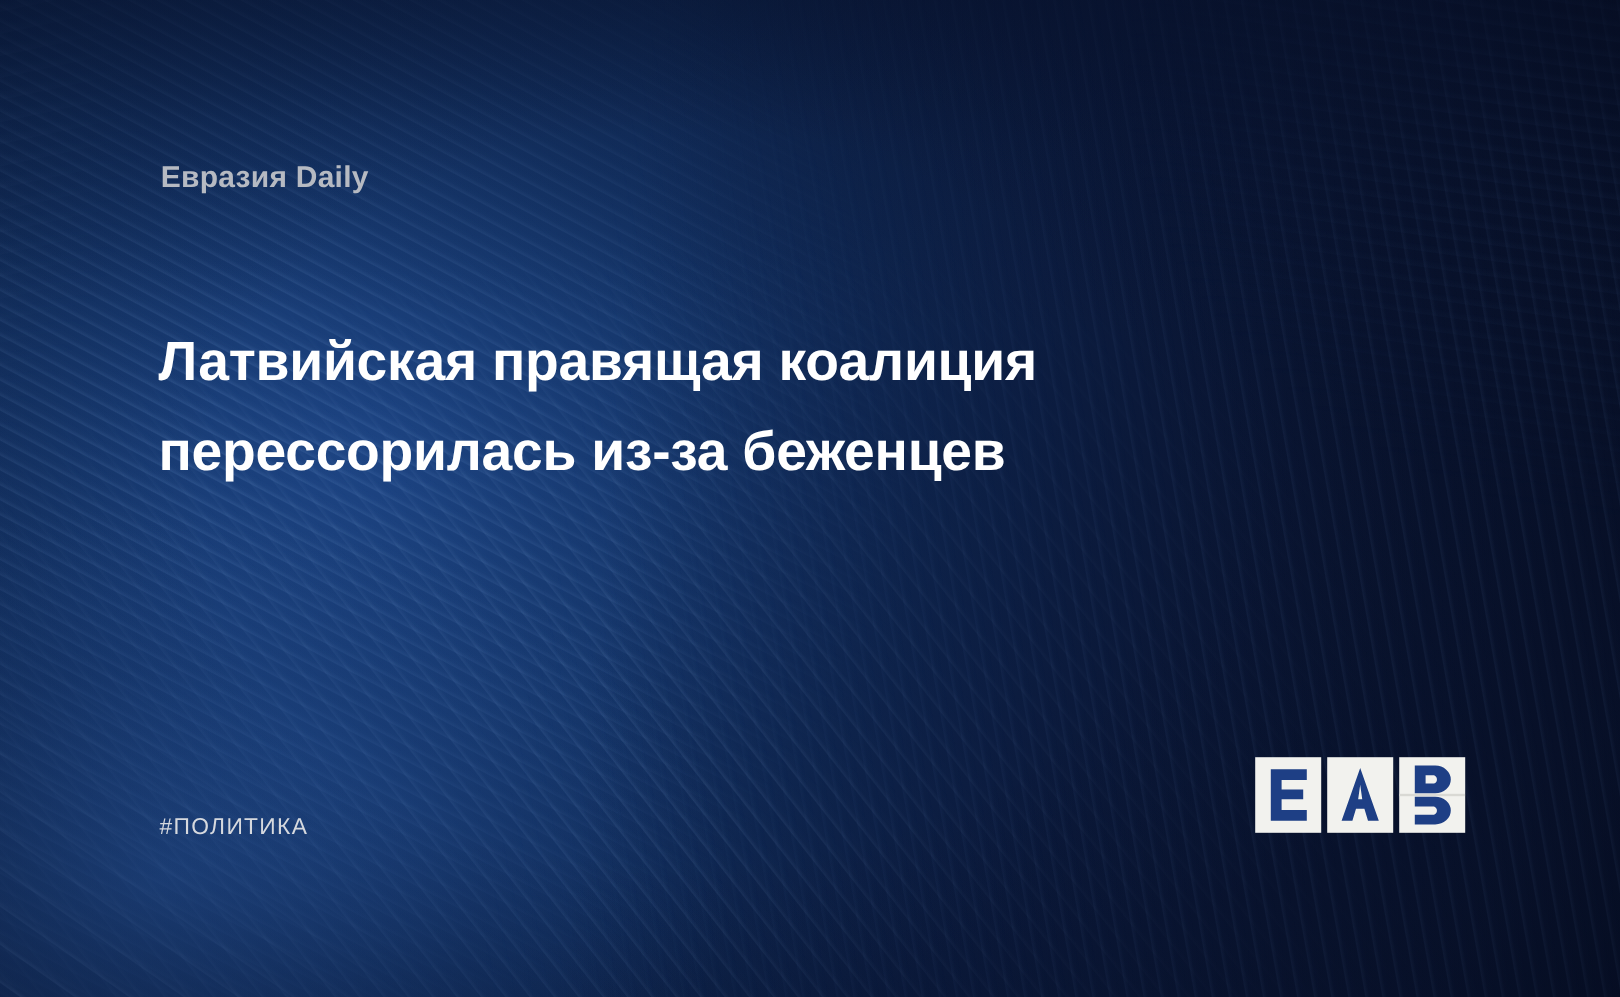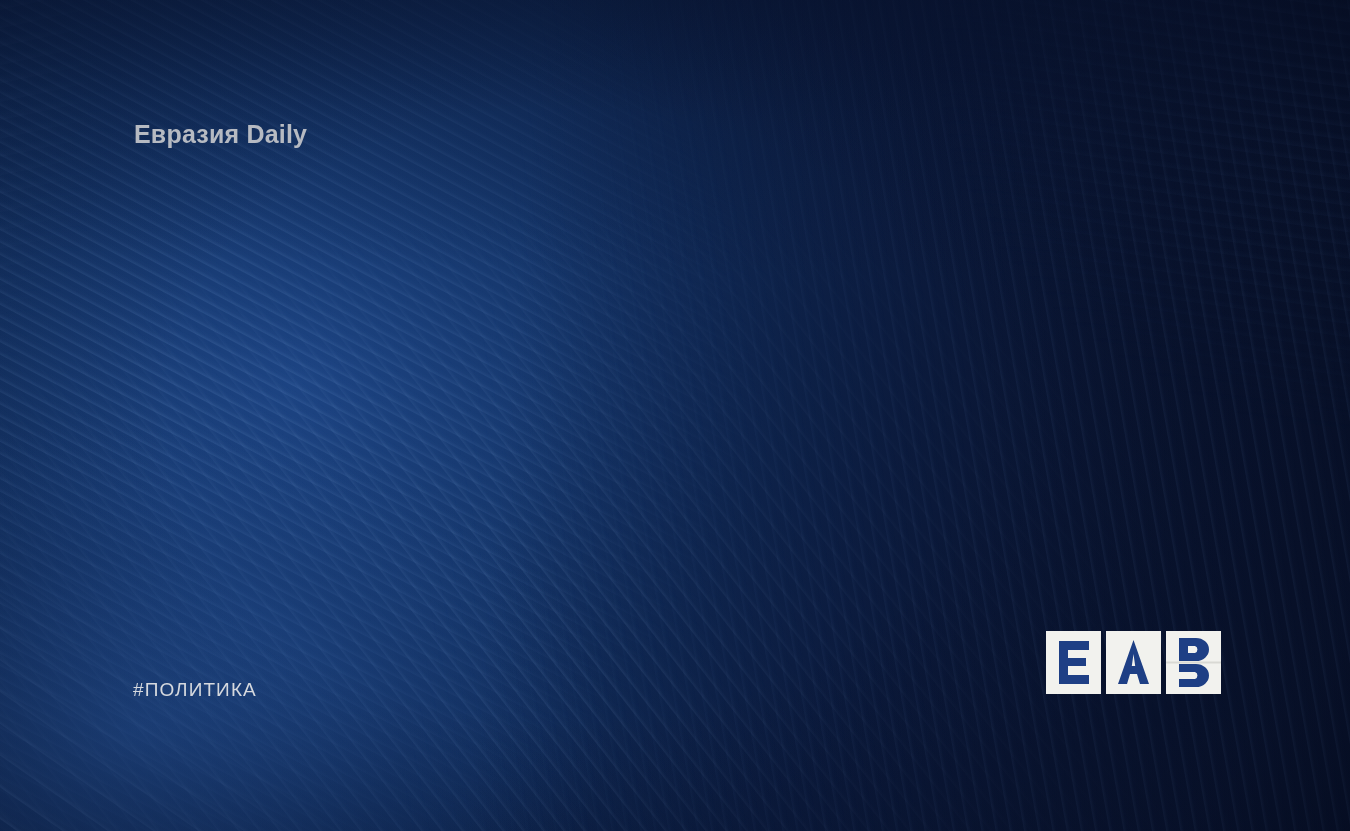--- a/index.html
+++ b/index.html
@@ -107,21 +107,21 @@
       rgba(130,172,228,0.11) 8px,
       rgba(130,172,228,0.00) 18px);
     -webkit-mask-image: radial-gradient(ellipse 420px 500px at 4% 20%, #000 0%, rgba(0,0,0,0.4) 58%, rgba(0,0,0,0) 92%);
     mask-image: radial-gradient(ellipse 420px 500px at 4% 20%, #000 0%, rgba(0,0,0,0.4) 58%, rgba(0,0,0,0) 92%);
   }
 
   
   .brand {
     position: absolute;
     left: 134px;
-    top: 120px;
+    top: 134px;
     font-size: 25px;
     font-weight: bold;
     color: #b6bac2;
     letter-spacing: 0.2px;
     white-space: nowrap;
   }
   .headline {
     position: absolute;
     left: 132px;
     top: 264px;
@@ -176,20 +176,24 @@
   <div class="bg-bright-bl"></div>
   <div class="streaks s6"></div>
   <div class="bg-dark-right"></div>
   <div class="streaks s3"></div>
   <div class="streaks s4"></div>
   <div class="bg-dark-top"></div>
   <div class="bg-vignette"></div>
 
   <div class="brand">Евразия Daily</div>
 
+  <div class="headline">
+    <span class="hl-line">Латвийская правящая коалиция</span>
+    <span class="hl-line">перессорилась из-за беженцев</span>
+  </div>
 
   <div class="tag">#ПОЛИТИКА</div>
 
   <div class="logo">
     <span class="logo-tile">
       <svg width="55" height="63" viewBox="0 0 55 63">
         <path d="M13 10 H43 V19 H22 V27 H40 V35 H22 V44 H43 V53 H13 Z" fill="#1e3f85"></path>
       </svg>
     </span>
     <span class="logo-tile">

